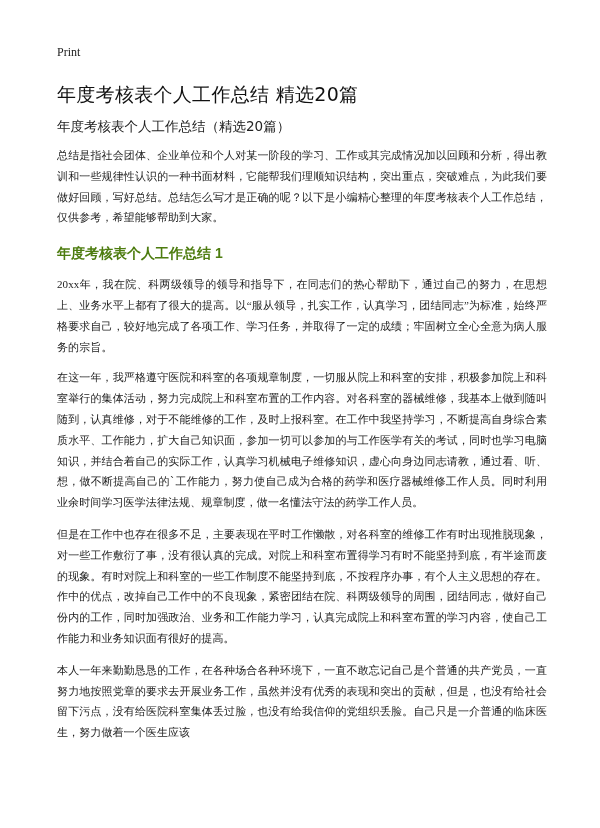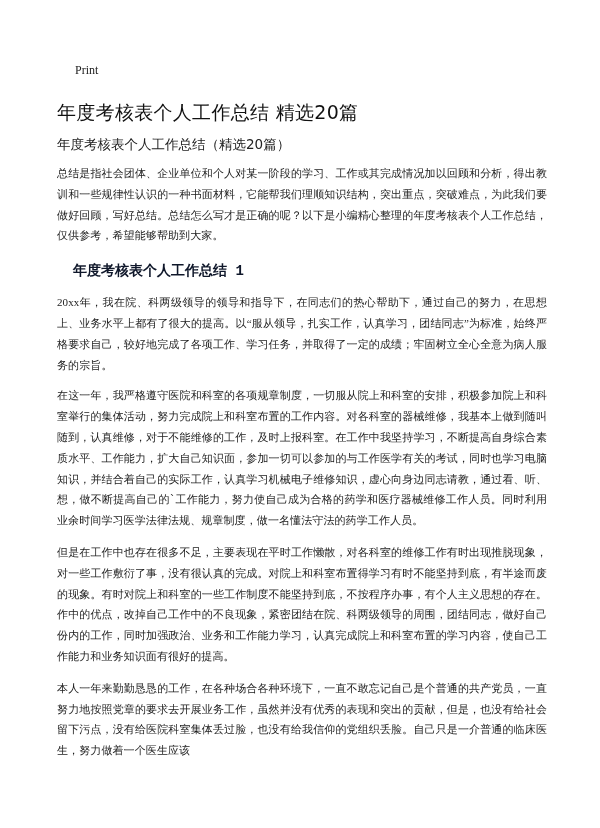--- a/index.html
+++ b/index.html
@@ -18,21 +18,21 @@
     .page {
       position: absolute;
       left: 57px;
       top: 44px;
       width: 490px;
     }
     .print-label {
       font-family: "Liberation Serif", "DejaVu Serif", serif;
       font-size: 12px;
       color: #222;
-      margin: 18px;
+      margin: 0;
       line-height: 16px;
     }
     .doc-title {
       font-size: 19px;
       font-weight: normal;
       margin: 21px 0 0 0;
       line-height: 26px;
       color: #111;
       letter-spacing: 0.3px;
     }
@@ -44,26 +44,26 @@
     }
     .para {
       font-size: 11px;
       line-height: 20.8px;
       margin: 10px 0 0 0;
       color: #1c1c1c;
       text-align: justify;
       letter-spacing: 0.1px;
     }
     .section-heading {
-      font-family: Liberation Mono, monospace;
+      font-family: Liberation Sans, sans-serif;
       font-size: 14px;
       font-weight: bold;
-      margin: 14px 0 0 16px;
+      margin: 14px 0 0 0;
       line-height: 20px;
-      color: #0f172a;
+      color: #4d7c0f;
     }
     .para.first-after-heading { margin-top: 11px; font-family: Liberation Serif, serif; }
     .para.gap { margin-top: 11px; }
   </style>
 </head>
 <body>
 
 <div class="page">
   <p class="print-label">Print</p>
 

